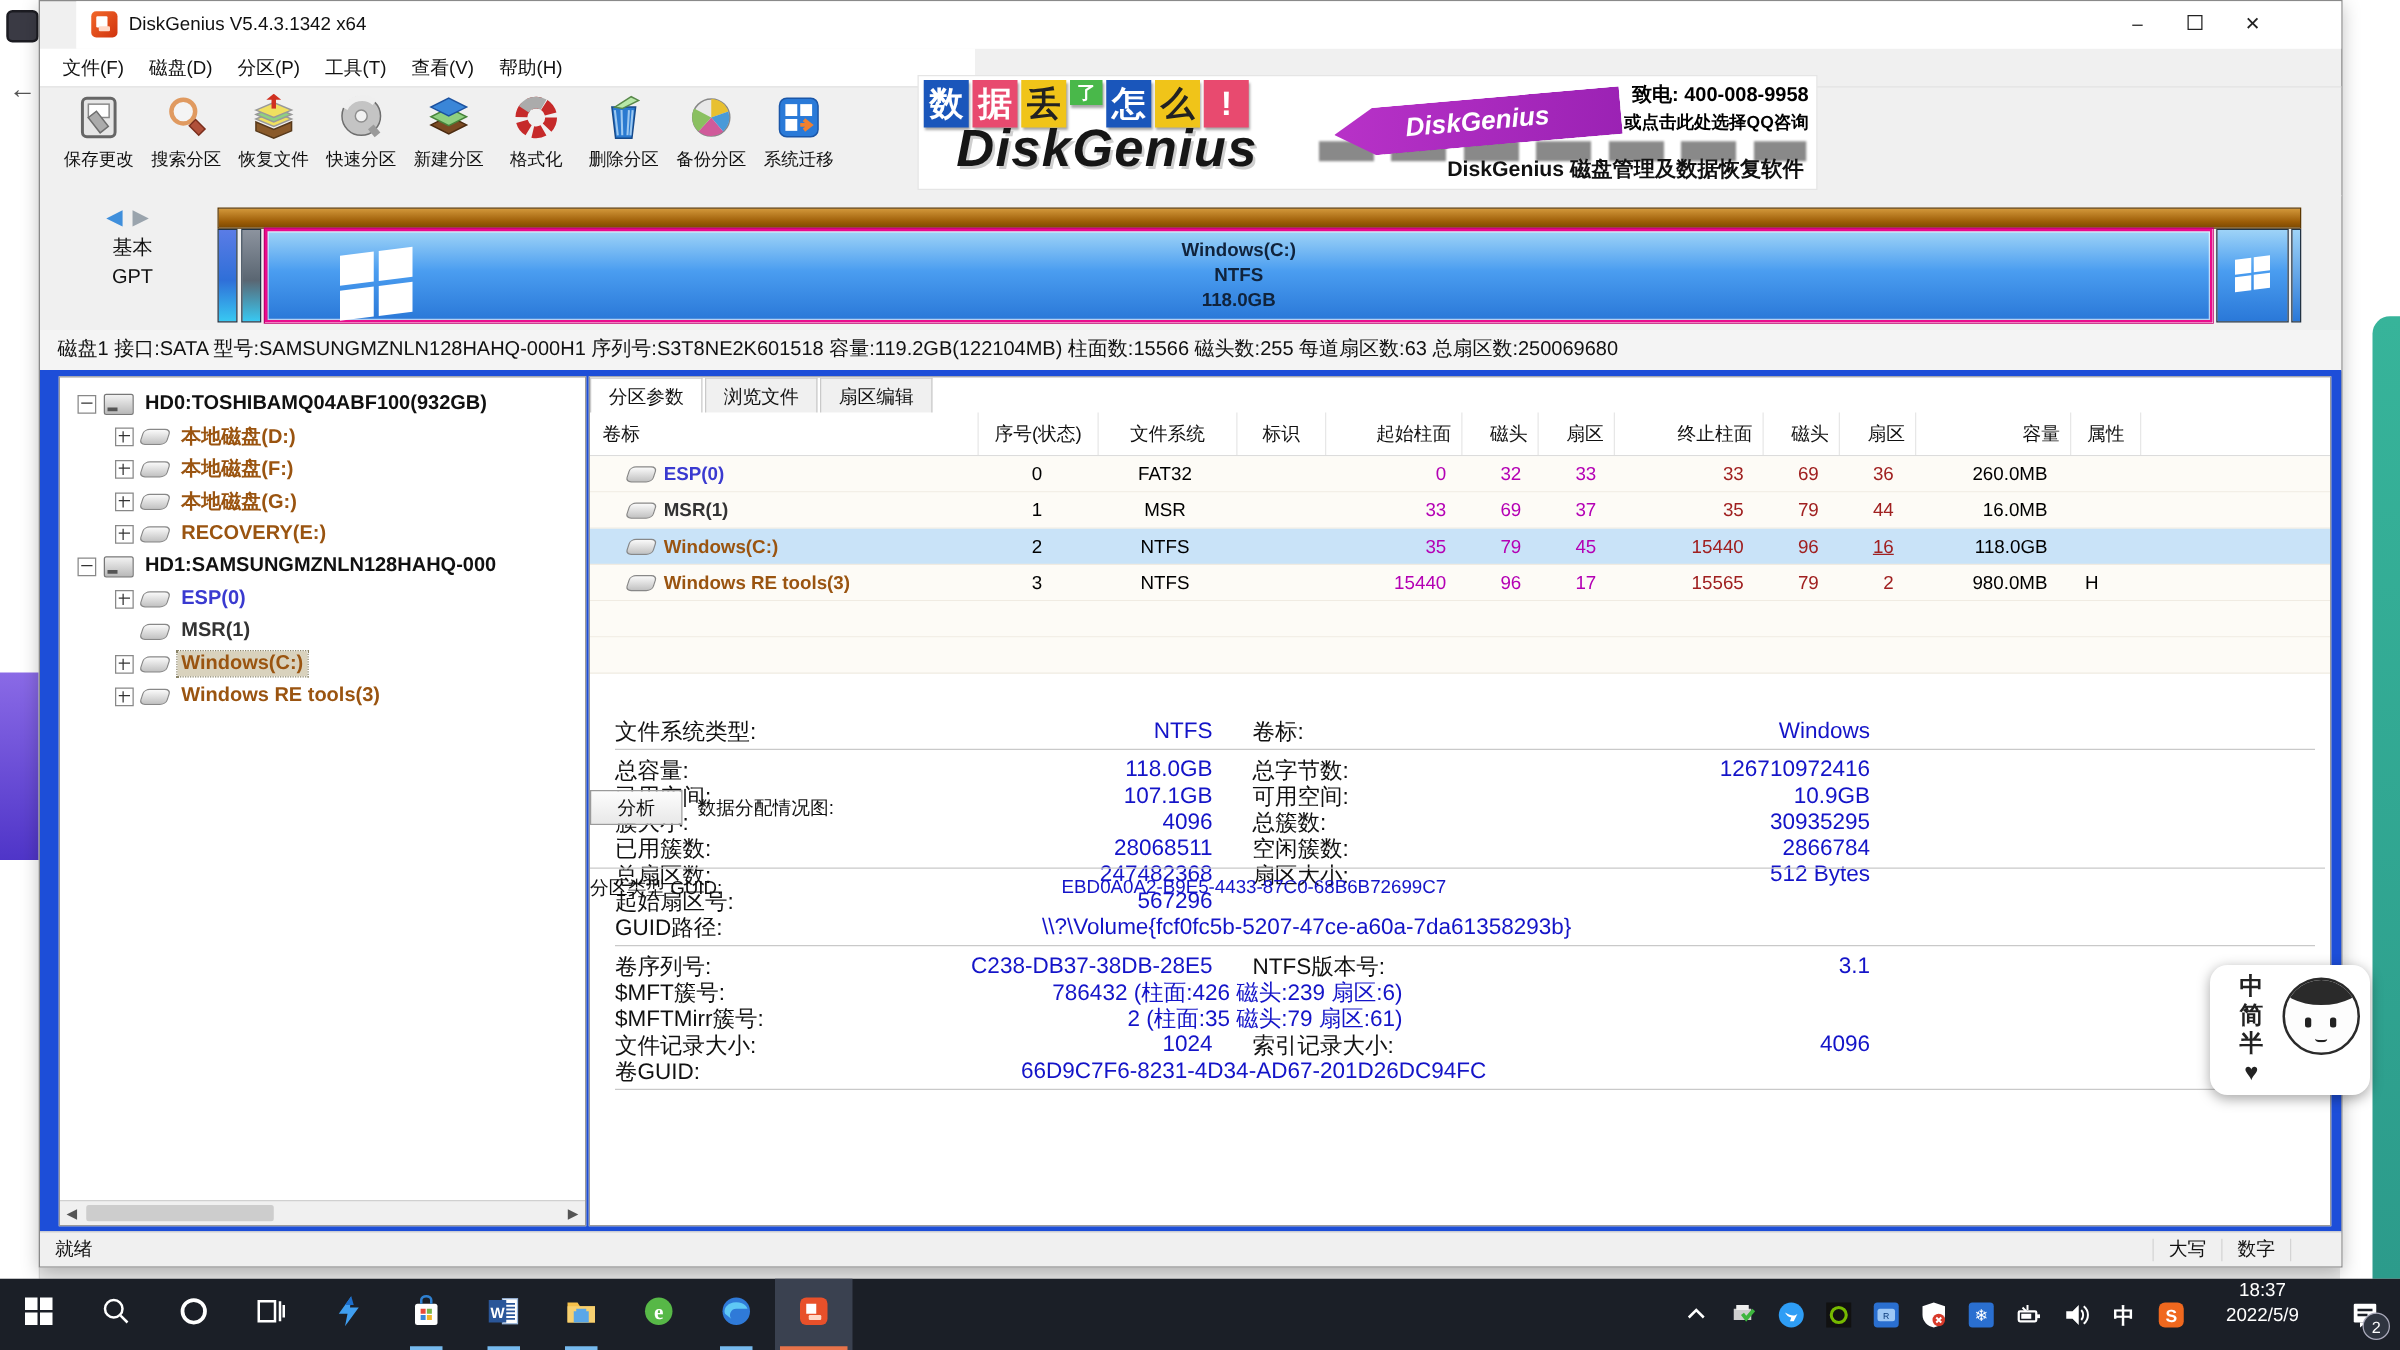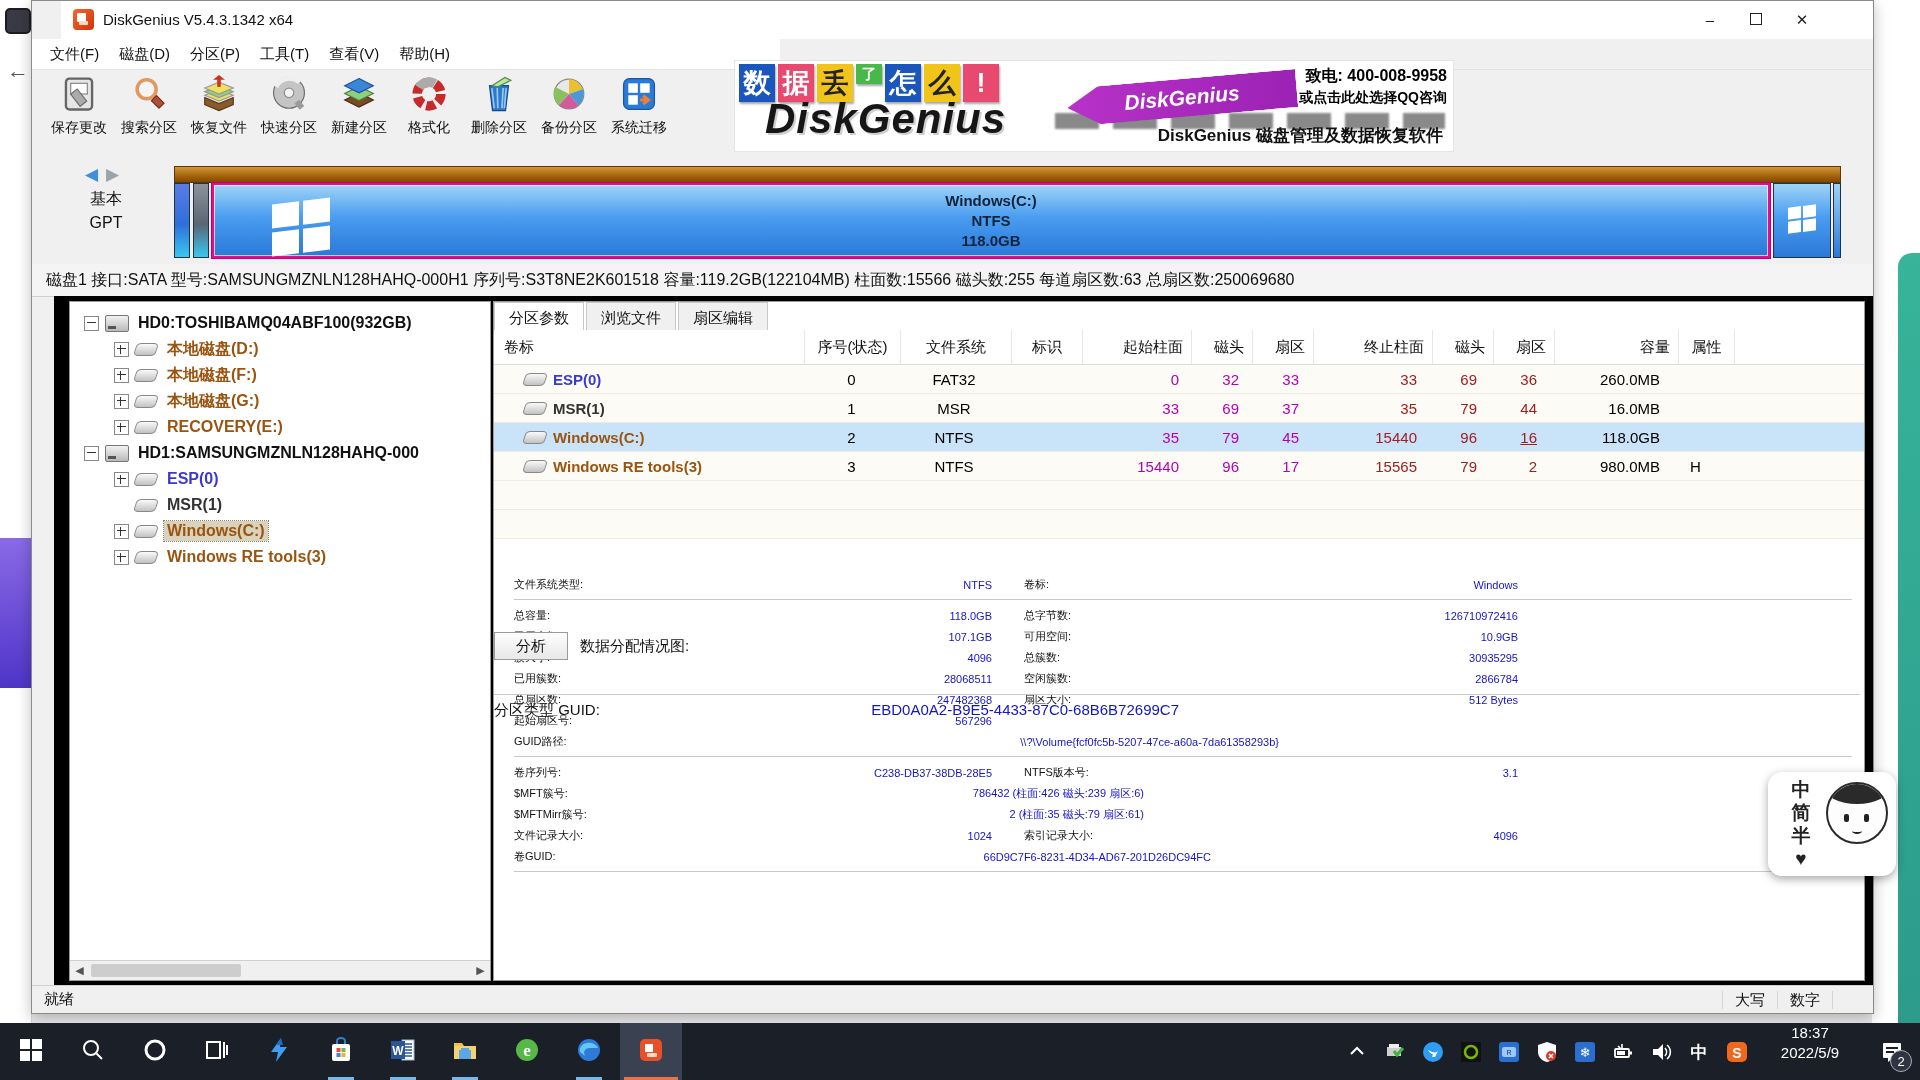--- a/index.html
+++ b/index.html
@@ -59,21 +59,21 @@
   .segline{font-size:15px;font-weight:bold;color:#10233c;line-height:20px;}
   .winlogo{display:grid;grid-template-columns:1fr 1fr;grid-template-rows:1fr 1fr;gap:4px;transform:skewY(-7deg);}
   .winlogo i{background:#fff;display:block;}
   #logo-big{position:absolute;left:58px;top:16px;width:58px;height:52px;}
   #seg-re{width:56px;margin-left:3px;background:linear-gradient(180deg,#9ed3f7 0%,#4a9df0 45%,#2a78d8 100%);border:1px solid #234;position:relative;}
   #logo-small{position:absolute;left:14px;top:22px;width:28px;height:26px;gap:2px;}
   #seg-end{width:6px;margin-left:2px;background:linear-gradient(180deg,#9ed3f7,#2a78d8);border:1px solid #234;}
   
   #diskinfo{left:0;top:263px;right:0;height:32px;background:#f4f4f4;border-bottom:1px solid #cfcfcf;line-height:32px;padding-left:14px;font-size:16px;color:#111;white-space:nowrap;}
   
-  #content{left:0;top:295px;right:0;bottom:27px;background:#000000;margin-left:22px;}
+  #content{left:0;top:295px;right:0;bottom:27px;background:#1d4ed8;}
   #treepanel{left:15px;top:5px;width:420px;bottom:5px;background:#fff;border:1px solid #9a9a9a;overflow:hidden;}
   .tree-item{height:26px;display:flex;align-items:center;font-size:16px;font-weight:bold;white-space:nowrap;}
   .tree-item .pad{flex:0 0 auto;}
   .expander{width:13px;height:13px;border:1px solid #888;background:#fff;margin-right:6px;position:relative;flex:0 0 auto;}
   .expander:before,.expander:after{content:"";position:absolute;background:#333;}
   .expander:before{left:2px;right:2px;top:5px;height:1px;}
   .expander.plus:after{top:2px;bottom:2px;left:5px;width:1px;}
   .expander.none{visibility:hidden;}
   .disk-glyph{width:22px;height:15px;background:linear-gradient(180deg,#f2f2f2,#b9b9b9);border:1px solid #777;border-radius:2px;margin-right:6px;flex:0 0 auto;position:relative;}
   .disk-glyph:after{content:"";position:absolute;left:2px;bottom:2px;width:8px;height:3px;background:#555;}
@@ -96,21 +96,21 @@
   .grow.selected{background:#c9e3f8;}
   .gcell{height:100%;display:flex;align-items:center;font-size:15px;overflow:hidden;white-space:nowrap;flex:0 0 auto;}
   .grow.header .gcell{border-right:1px solid #e7e7e7;}
   .al{justify-content:flex-start;padding-left:10px;}
   .ac{justify-content:center;}
   .ar{justify-content:flex-end;padding-right:8px;}
   .c-start{color:#b400b4;} .c-end{color:#a02020;}
   .volcell{font-weight:bold;}
   
   #details{position:absolute;left:20px;top:272px;right:12px;}
-  .drow{display:flex;height:21px;align-items:center;font-size:11px;white-space:nowrap;}
+  .drow{display:flex;height:21px;align-items:center;font-size:18px;white-space:nowrap;}
   .dl,.dl2{color:#111;flex:0 0 auto;}
   .dl{width:175px;} .dl2{width:150px;margin-left:32px;}
   .dv,.dv2{color:#1414c8;text-align:right;flex:0 0 auto;}
   .dv2{width:344px;}
   .dsep{height:1px;background:#c9c9c9;margin:4px 0 5px 0;}
   #analyze-row{position:absolute;left:0px;top:330px;display:flex;align-items:center;}
   #analyze-btn{width:74px;height:28px;background:linear-gradient(#fdfdfd,#e8e8e8);border:1px solid #9a9a9a;font-size:15px;color:#111;margin-right:12px;}
   #alloc-label{font-size:15px;color:#111;}
   #bottom-sep{position:absolute;left:0;top:392px;right:4px;height:1px;background:#c9c9c9;}
   #ptype-row{position:absolute;left:0;top:399px;display:flex;font-size:15px;white-space:nowrap;}

